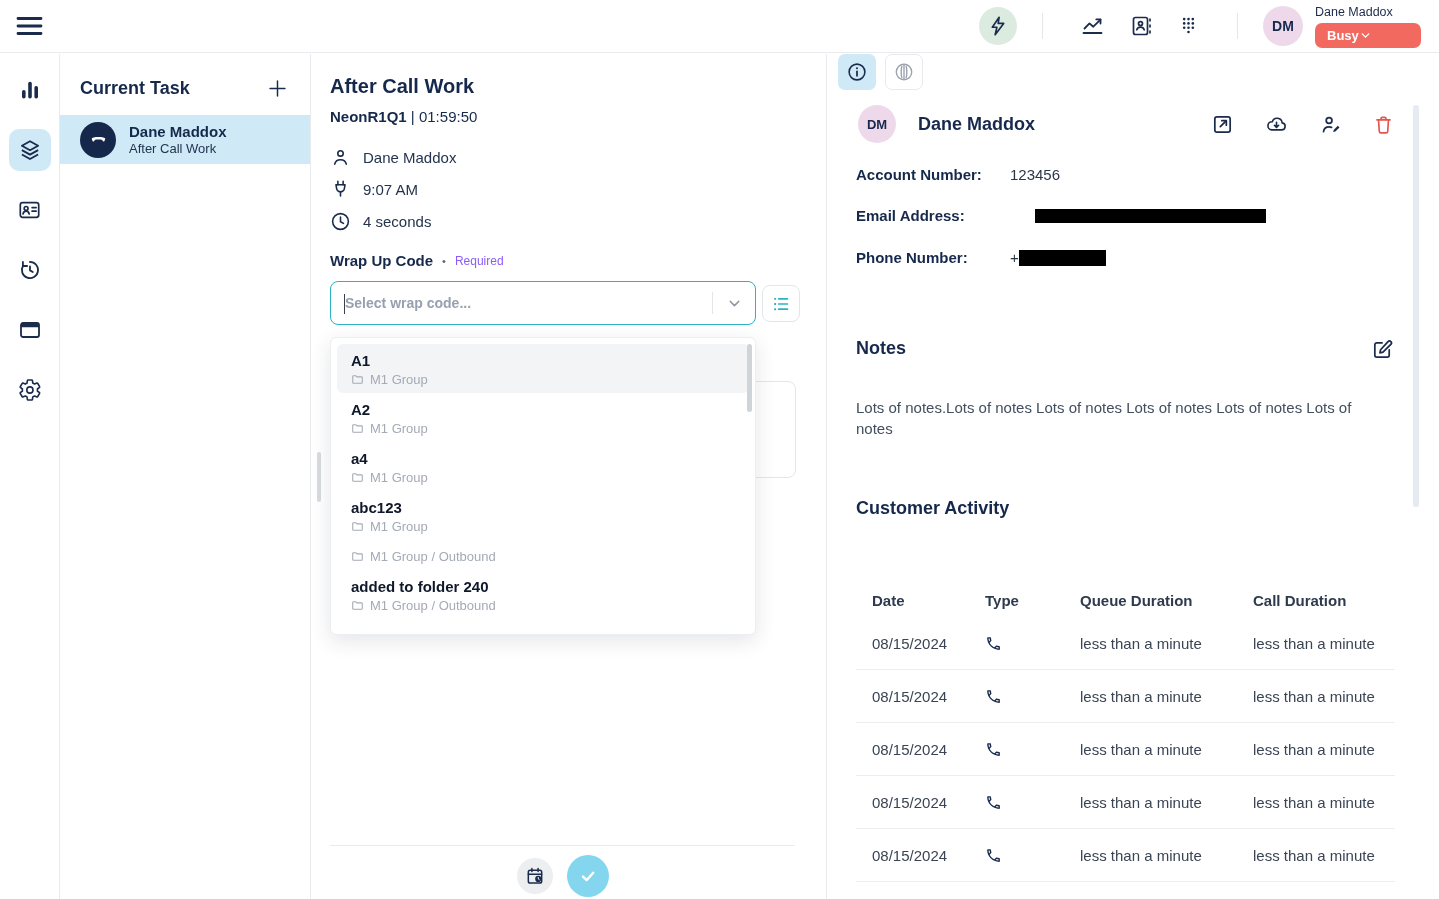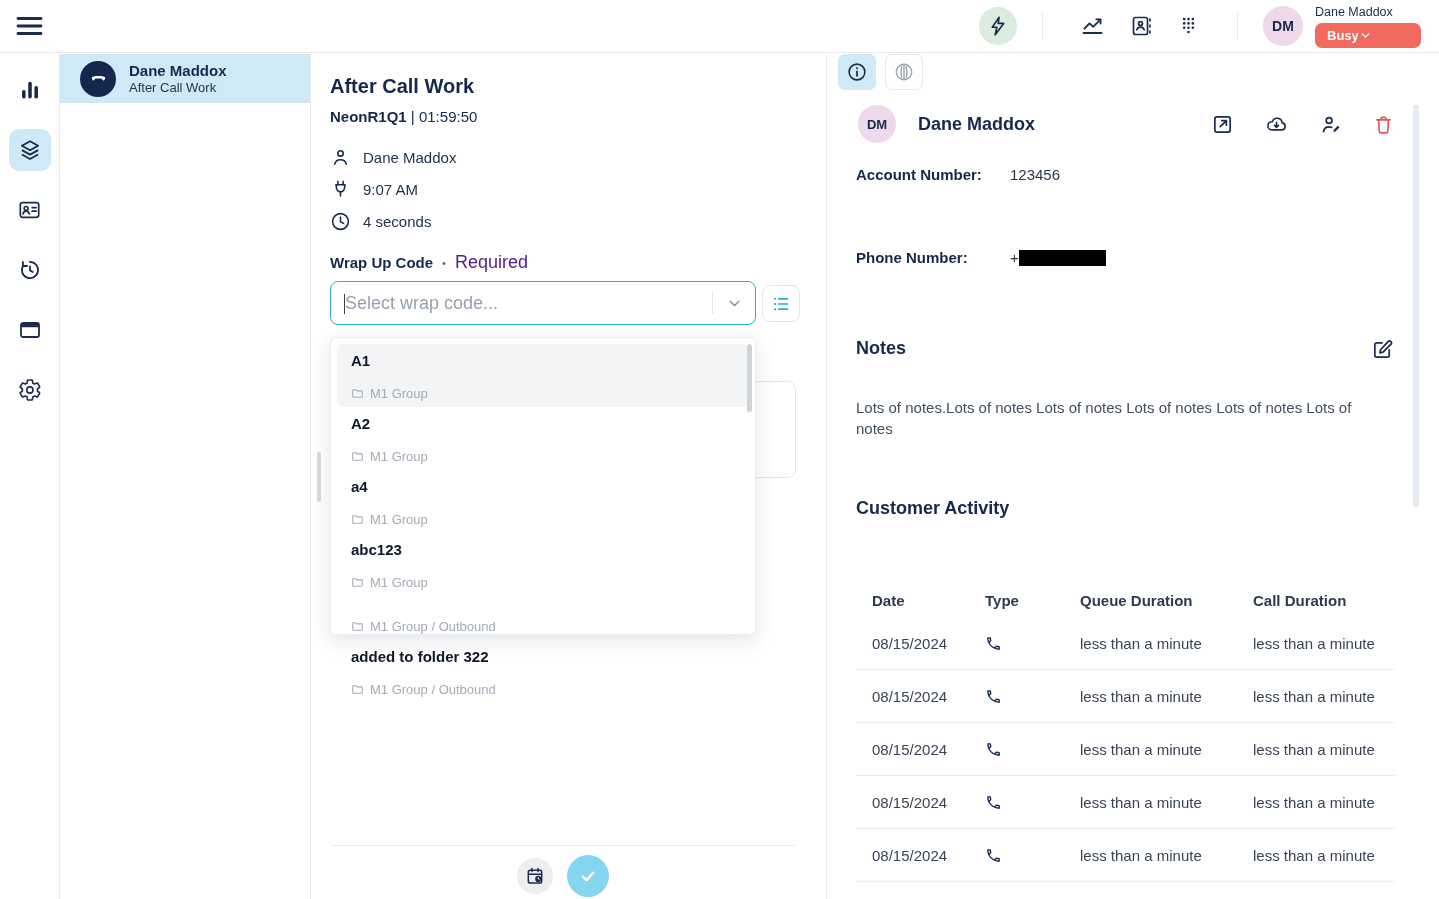--- a/index.html
+++ b/index.html
@@ -53,41 +53,41 @@
     border-right:1px solid #e9ebee; background:#fff; }
   .c-title { position:absolute; top:21px; left:19px; font-size:20px; font-weight:bold; }
   .c-queue { position:absolute; top:54px; left:19px; font-size:15px; color:#16294C; }
   .c-queue .q { font-weight:bold; }
   .c-rows { position:absolute; top:92px; left:19px; display:flex; flex-direction:column; gap:10px; }
   .c-row { display:flex; align-items:center; gap:12px; font-size:15px; color:#24344e; height:22px; }
   .wrap-label { position:absolute; top:198px; left:19px; display:flex; align-items:center;
     gap:9px; font-size:15px; }
   .wrap-label .lbl { font-weight:bold; color:#16294C; }
   .wrap-label .dot { color:#5b6574; font-size:11px; }
-  .wrap-label .req { color:#4c1d95; font-size:18px; }
+  .wrap-label .req { color:#8b5cf6; font-size:12px; }
   .select-box { position:absolute; top:227px; left:19px; width:426px; height:44px;
     border:1.5px solid #2BB2C3; border-radius:8px; background:#fff; display:flex; align-items:center; }
-  .select-box input { flex:1; border:none; outline:none; font-size:18px; padding-left:14px;
-    color:#6d28d9; background:transparent; font-family:inherit; }
+  .select-box input { flex:1; border:none; outline:none; font-size:14px; padding-left:14px;
+    color:#6d28d9; background:transparent; font-family:inherit;font-weight:bold; }
   .select-box input::placeholder { color:#97a1ae; }
   .caret { position:absolute; left:13px; top:12px; width:1.2px; height:20px; background:#39414f; }
   .sel-div { width:1px; height:22px; background:#e2e5e9; }
   .sel-chev { width:42px; display:flex; align-items:center; justify-content:center; }
   .list-btn { position:absolute; top:231px; left:451px; width:38px; height:37px;
     border:1px solid #e3e6e9; border-radius:8px; display:flex; align-items:center;
     justify-content:center; background:#fff; }
   .notes-box { position:absolute; top:327px; left:19px; width:466px; height:97px;
     border:1px solid #e3e6e9; border-radius:8px; background:#fff; z-index:1; }
   .dropdown { position:absolute; top:283px; left:19px; width:426px; height:298px;
     background:#fff; border:1px solid #eceef1; border-radius:6px; z-index:10;
     box-shadow:0 6px 20px rgba(30,40,60,0.12); padding-top:6px; }
   .wrap-option { margin:0 6px; padding:7px 14px 6px; border-radius:6px; cursor:pointer; }
   .dropdown-list div.wrap-option:first-of-type { background:#f3f4f6; }
   .wrap-option-title { font-size:15px; font-weight:600; color:#0f172a; line-height:19px; }
-  .wrap-option-sub { display:flex; align-items:center; gap:6px; margin-top:16px; }
+  .wrap-option-sub { display:flex; align-items:center; gap:6px; margin-top:2px; }
   .wrap-option-sub span { font-size:13px; color:#a4abb5; }
   .dropdown-scrollbar { position:absolute; right:3px; top:6px; width:5px; height:68px;
     background:#cfd4d9; border-radius:3px; }
   .center-scroll { position:absolute; left:6px; top:398px; width:4px; height:50px;
     background:#d8dbdf; border-radius:2px; }
   .center-footer { position:absolute; left:19px; right:31px; top:791px;
     border-top:1px solid #e9ebee; display:flex; align-items:center; justify-content:center;
     gap:14px; padding-top:9px; }
   .cal-btn { width:36px; height:36px; border-radius:50%; background:#eceef0;
     display:flex; align-items:center; justify-content:center; }
@@ -222,20 +222,28 @@
     </button>
     <button class="rail-btn">
       <svg width="24" height="24" viewBox="0 0 24 24" fill="none" stroke="#1b2b4b" stroke-width="1.6" stroke-linejoin="round">
           <path d="M19.4 13c.04-.33.06-.66.06-1s-.02-.67-.06-1l2.1-1.65a.5.5 0 0 0 .12-.64l-2-3.46a.5.5 0 0 0-.61-.22l-2.49 1a7.3 7.3 0 0 0-1.73-1l-.38-2.65A.5.5 0 0 0 13.92 2h-4a.5.5 0 0 0-.5.42l-.37 2.65c-.63.26-1.2.6-1.74 1l-2.49-1a.5.5 0 0 0-.6.22l-2 3.46a.5.5 0 0 0 .12.64L4.42 11c-.04.33-.06.66-.06 1s.02.67.06 1l-2.1 1.65a.5.5 0 0 0-.12.64l2 3.46c.14.24.42.33.6.22l2.5-1c.53.4 1.1.74 1.73 1l.37 2.65c.05.24.25.42.5.42h4c.25 0 .45-.18.5-.42l.37-2.65c.63-.26 1.2-.6 1.73-1l2.5 1c.23.1.47 0 .6-.22l2-3.46a.5.5 0 0 0-.12-.64z"></path>
           <circle cx="11.9" cy="12" r="3.1"></circle>
         </svg>
     </button>
   </nav>
 
   <aside class="tasks">
+    <div class="tasks-header">
+      <span class="tasks-title">Current Task</span>
+      <button>
+        <svg width="21" height="21" viewBox="0 0 24 24" fill="none" stroke="#1b2b4b" stroke-width="1.7" stroke-linecap="round">
+            <path d="M12 3.5v17M3.5 12h17"></path>
+          </svg>
+      </button>
+    </div>
     <button class="task-item">
       <span class="task-phone">
         <svg width="19" height="19" viewBox="0 0 24 24" fill="#fff">
             <path d="M3.4 11.2c.2-3.3 16.9-3.3 17.2 0l-1.1 2.6c-.4 1-1.9.9-2.4-.1l-.6-1.3c-1.4-.5-7.6-.5-9 0l-.6 1.3c-.5 1-2 1.1-2.4.1z"></path>
           </svg>
       </span>
       <span>
         <span class="task-name" style="display:block">Dane Maddox</span>
         <span class="task-sub" style="display:block">After Call Work</span>
       </span>
@@ -348,21 +356,21 @@
           <div class="wrap-option">
             <div class="wrap-option-sub">
               <svg width="13" height="13" viewBox="0 0 24 24" fill="none" stroke="#a4abb5" stroke-width="2">
                 <path d="M3.2 6.4A1.4 1.4 0 0 1 4.6 5h4.3l2 2.1h8.5a1.4 1.4 0 0 1 1.4 1.4v9.1a1.4 1.4 0 0 1-1.4 1.4H4.6a1.4 1.4 0 0 1-1.4-1.4z"></path>
               </svg>
               <span>M1 Group / Outbound</span>
             </div>
           </div>
 
           <div class="wrap-option">
-            <div class="wrap-option-title">added to folder 322</div>
+            <div class="wrap-option-title">added to folder 240</div>
             <div class="wrap-option-sub">
               <svg width="13" height="13" viewBox="0 0 24 24" fill="none" stroke="#a4abb5" stroke-width="2">
                 <path d="M3.2 6.4A1.4 1.4 0 0 1 4.6 5h4.3l2 2.1h8.5a1.4 1.4 0 0 1 1.4 1.4v9.1a1.4 1.4 0 0 1-1.4 1.4H4.6a1.4 1.4 0 0 1-1.4-1.4z"></path>
               </svg>
               <span>M1 Group / Outbound</span>
             </div>
           </div>
         </div>
       <div class="dropdown-scrollbar"></div>
     </div>
@@ -435,20 +443,24 @@
               <path d="M6.3 6.8l.9 13.1a1.7 1.7 0 0 0 1.7 1.6h6.2a1.7 1.7 0 0 0 1.7-1.6l.9-13.1"></path>
             </svg>
         </button>
       </span>
     </div>
 
     <div class="field-row" style="top:112px">
       <span class="field-label">Account Number:</span>
       <span class="field-value">123456</span>
     </div>
+    <div class="field-row" style="top:153px">
+      <span class="field-label">Email Address:</span>
+      <span class="redact" style="width:231px;height:14px;margin-left:25px"></span>
+    </div>
     <div class="field-row" style="top:195px">
       <span class="field-label">Phone Number:</span>
       <span class="field-value">+</span>
       <span class="redact" style="width:87px;height:16px"></span>
     </div>
 
     <div class="sec-head" style="top:284px">
       <span class="sec-title">Notes</span>
       <button>
         <svg width="23" height="23" viewBox="0 0 24 24" fill="none" stroke="#1b2b4b" stroke-width="1.8" stroke-linecap="round" stroke-linejoin="round">

